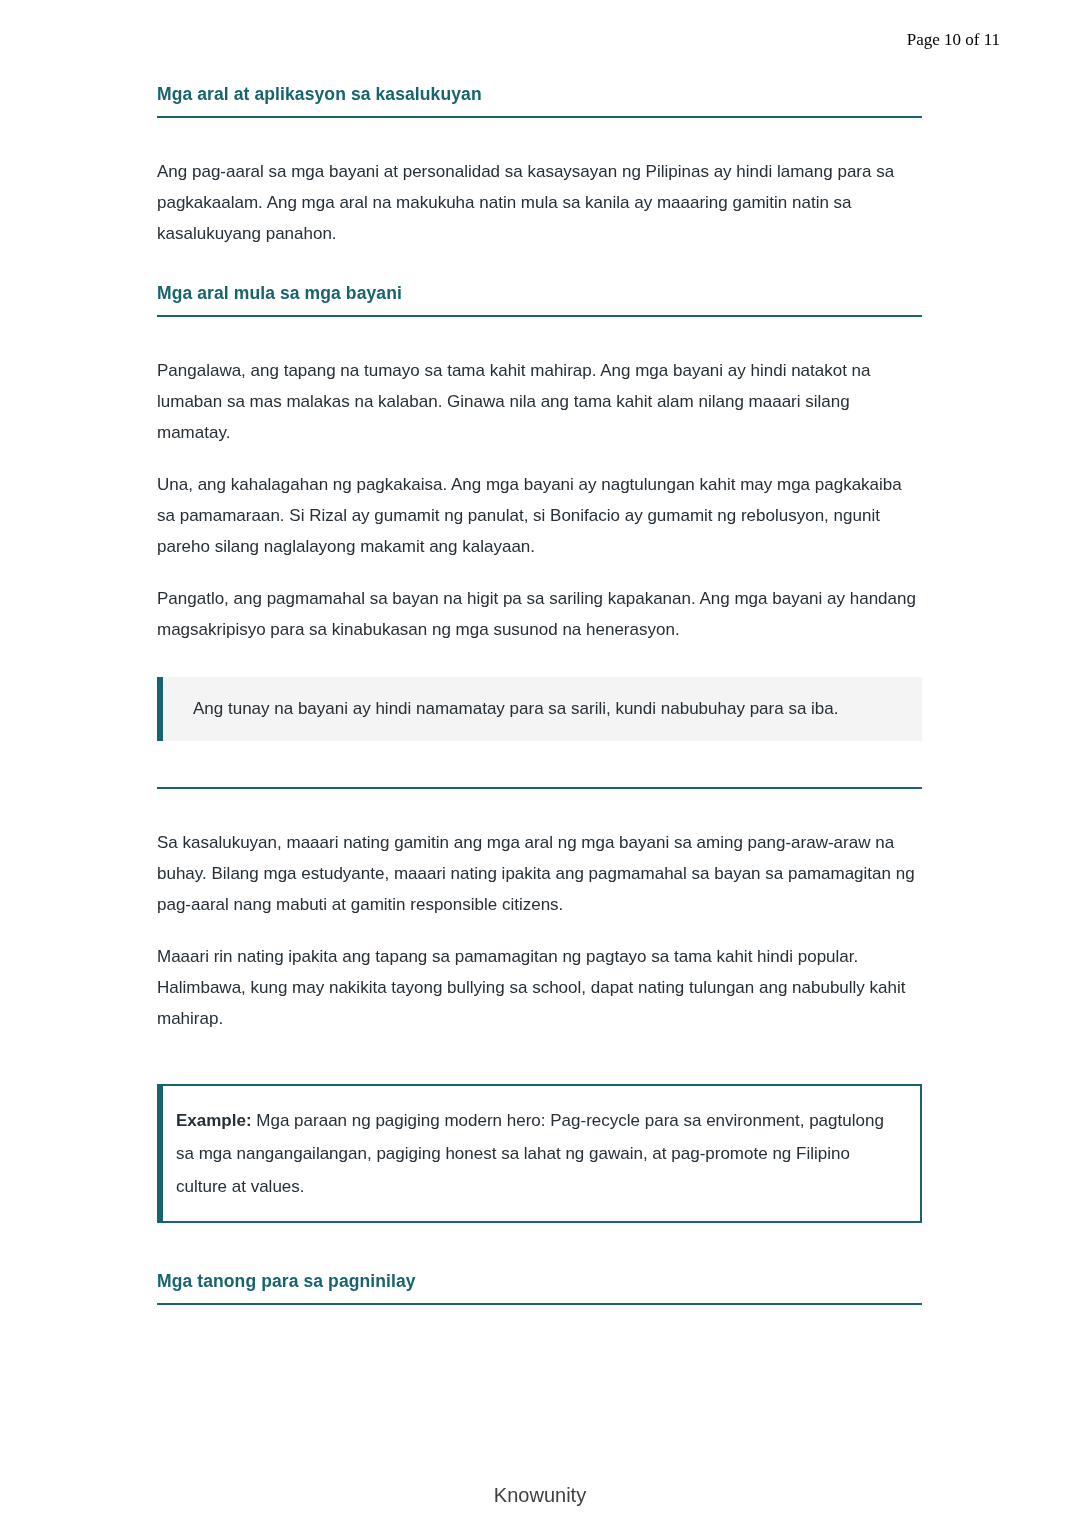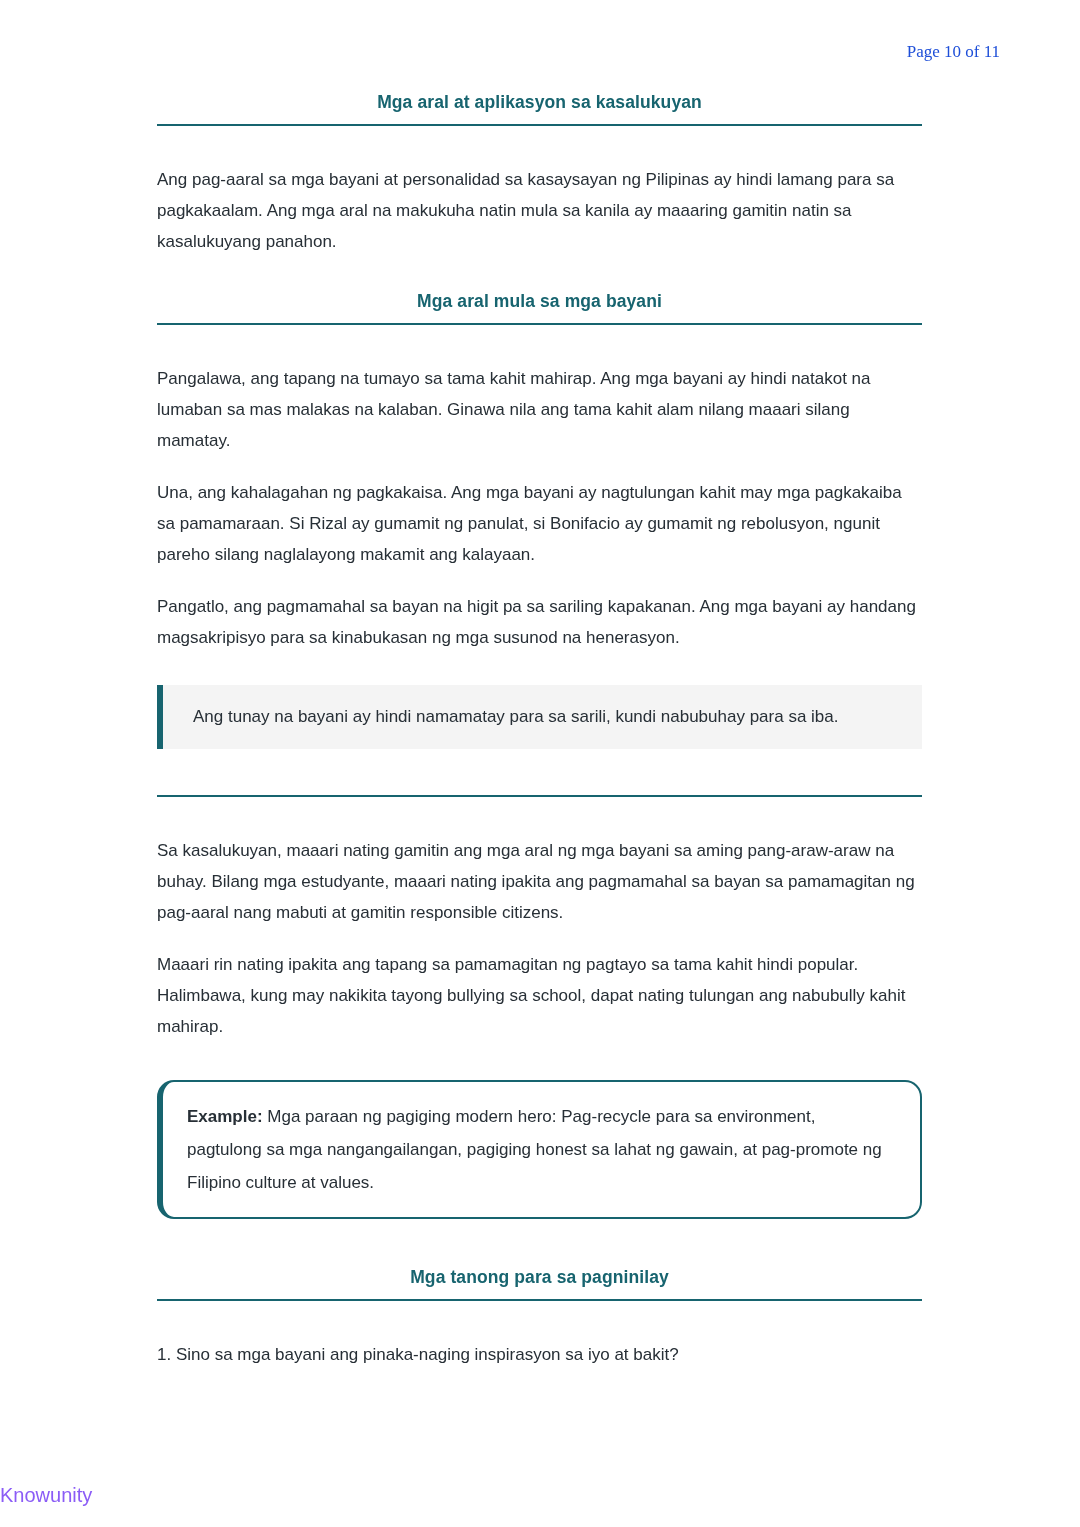--- a/index.html
+++ b/index.html
@@ -14,35 +14,33 @@
     height: 1527px;
     background: #ffffff;
     overflow: hidden;
   }
   .page-indicator {
     position: absolute;
     top: 30px;
     right: 80px;
     font-family: "Liberation Serif", serif;
     font-size: 17px;
-    color: #1d4ed8;
-    margin-top: 12px;
+    color: #000000;
   }
   .content {
     padding: 80px 158px 0 157px;
   }
   .section { margin-top: 34px; }
   .section:first-child { margin-top: 0; }
   .section-heading {
-    margin: 12px 0 11px 0;
+    margin: 4px 0 11px 0;
     font-size: 17.5px;
     font-weight: bold;
     color: #17646f;
     letter-spacing: 0.1px;
-    text-align: center;
   }
   .heading-rule {
     border: none;
     border-top: 2px solid #17646f;
     margin: 0 0 38px 0;
     height: 0;
   }
   .body-text {
     margin: 0 0 21px 0;
     font-size: 17px;
@@ -56,40 +54,41 @@
     border-left: 6px solid #17646f;
     padding: 17px 28px 17px 30px;
   }
   .quote-text {
     margin: 0;
     font-size: 17px;
     line-height: 30px;
     color: #272f36;
   }
   .example-box {
-    margin: 38px 0 48px 0;
+    margin: 50px 0 48px 0;
     border: 2px solid #17646f;
     border-left: 6px solid #17646f;
-    border-radius: 17px;
-    padding: 18px 26px 18px 24px;
+    border-radius: 0;
+    padding: 18px 26px 18px 13px;
   }
   .example-text {
     margin: 0;
     font-size: 17px;
     line-height: 33px;
     color: #272f36;
   }
   .example-label { font-weight: bold; }
   .footer {
     position: absolute;
     bottom: 20px;
     left: 0;
     width: 100%;
+    text-align: center;
     font-size: 20px;
-    color: #8b5cf6;
+    color: #404040;
   }
 </style>
 </head>
 <body>
 
 <div class="page">
 
   <div class="page-indicator">Page 10 of 11</div>
 
   <div class="content">
@@ -121,20 +120,19 @@
         <p class="example-text">
           <strong class="example-label">Example:</strong>
           <span>Mga paraan ng pagiging modern hero: Pag-recycle para sa environment, pagtulong sa mga nangangailangan, pagiging honest sa lahat ng gawain, at pag-promote ng Filipino culture at values.</span>
         </p>
       </div>
     </div>
 
     <div class="section">
       <h2 class="section-heading">Mga tanong para sa pagninilay</h2>
       <hr class="heading-rule">
-      <p class="body-text">1. Sino sa mga bayani ang pinaka-naging inspirasyon sa iyo at bakit?</p>
     </div>
 
   </div>
 
   <div class="footer">Knowunity</div>
 
 </div>
 
 </body></html>

